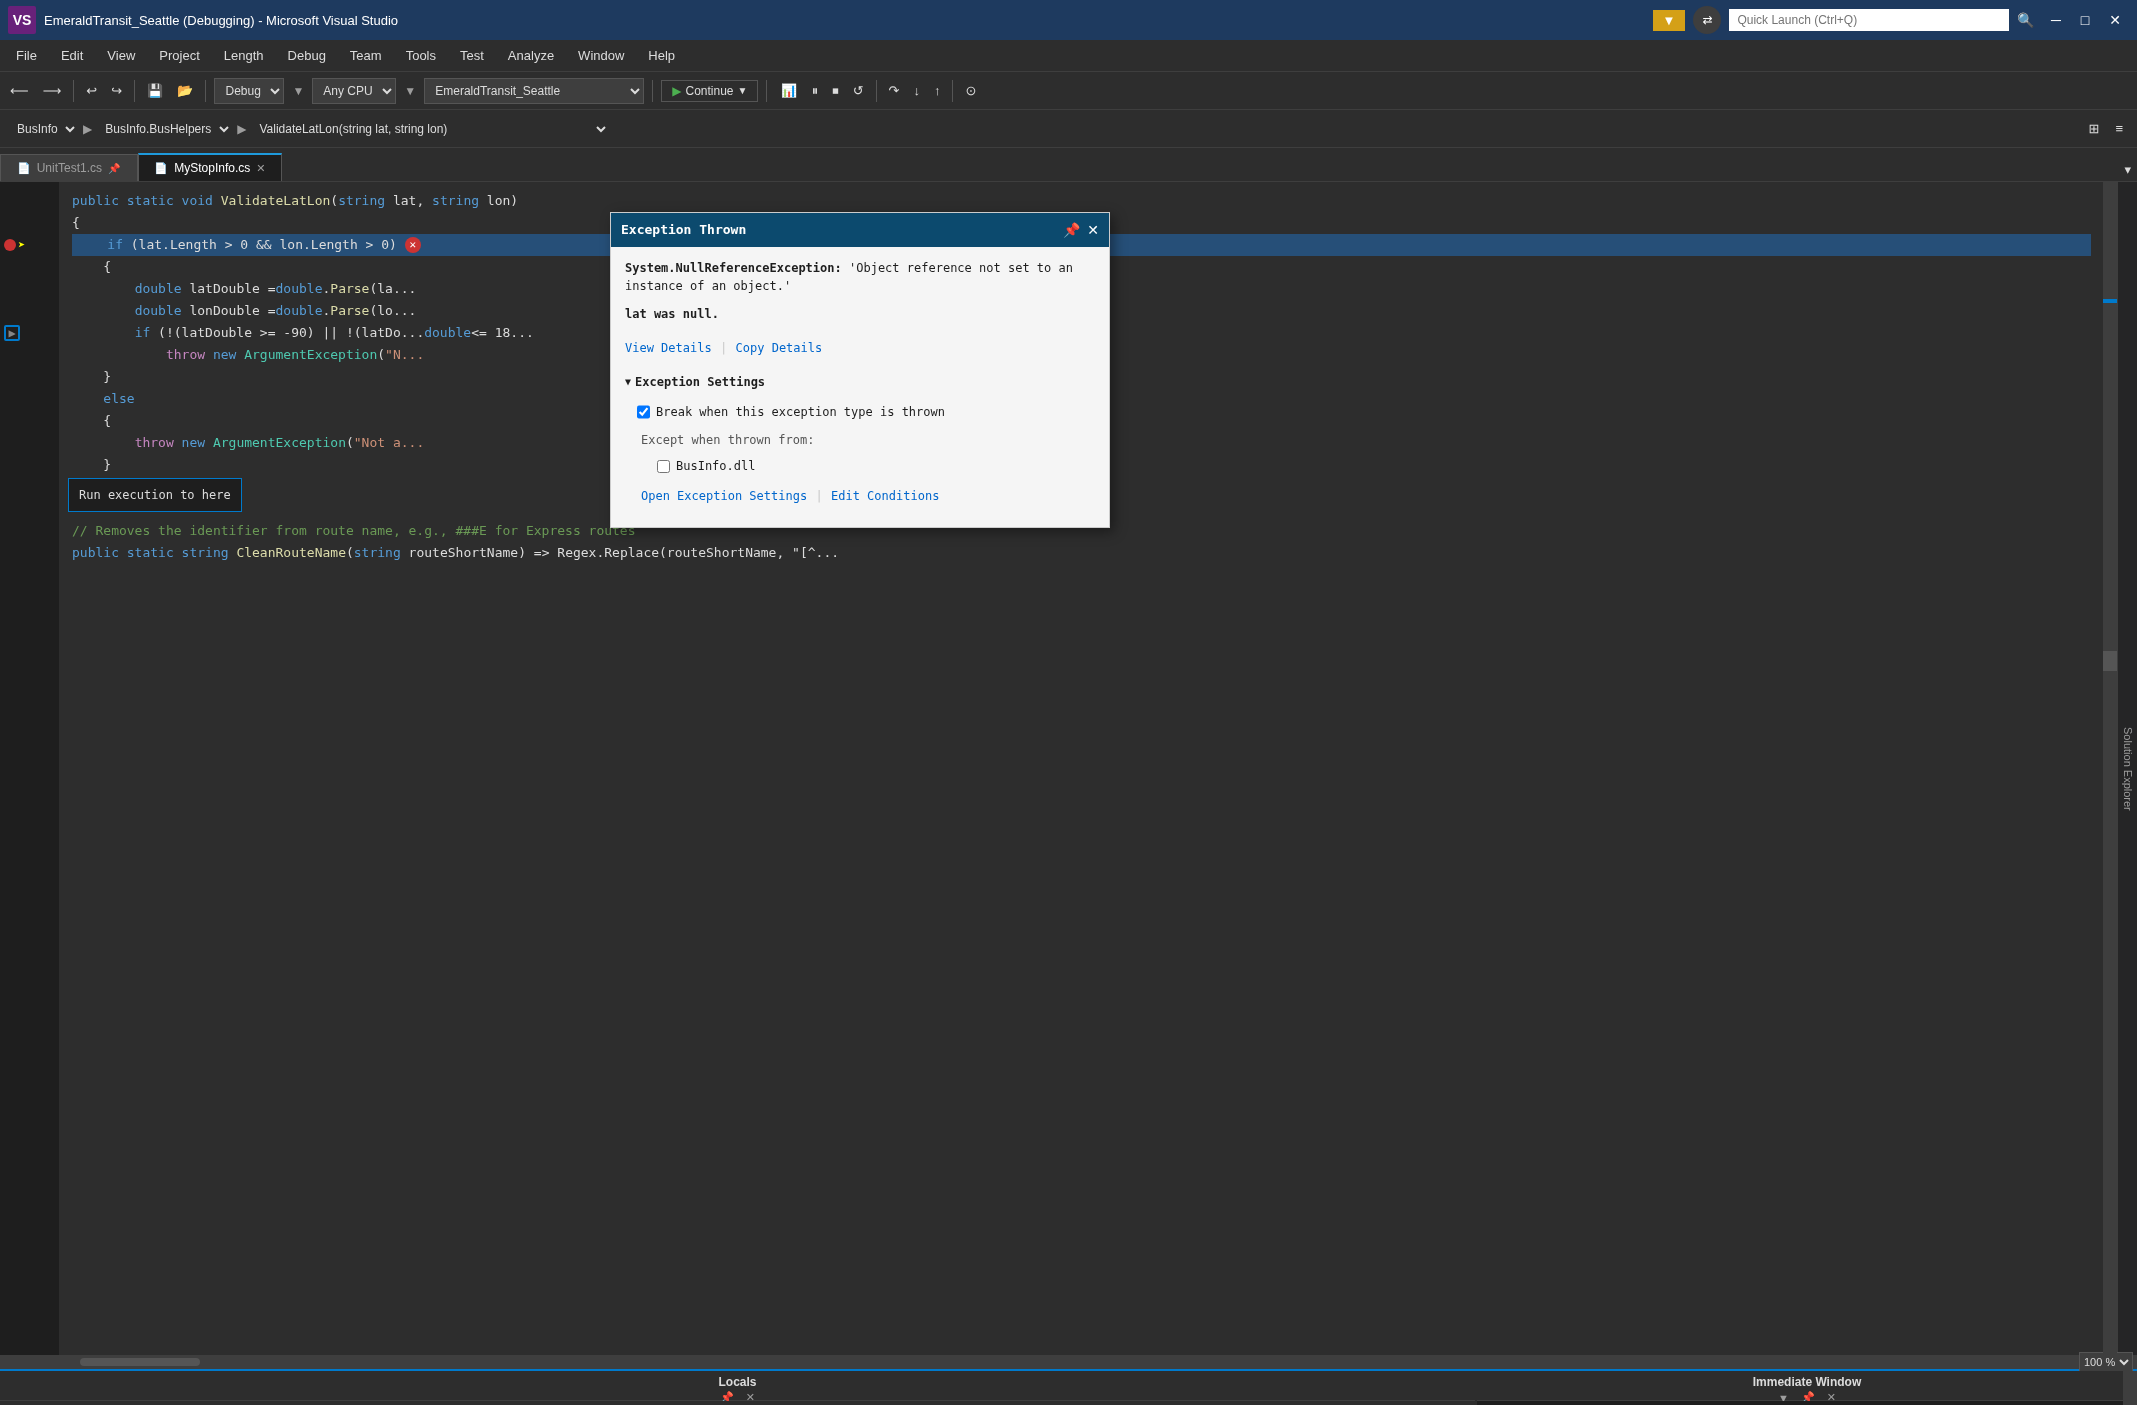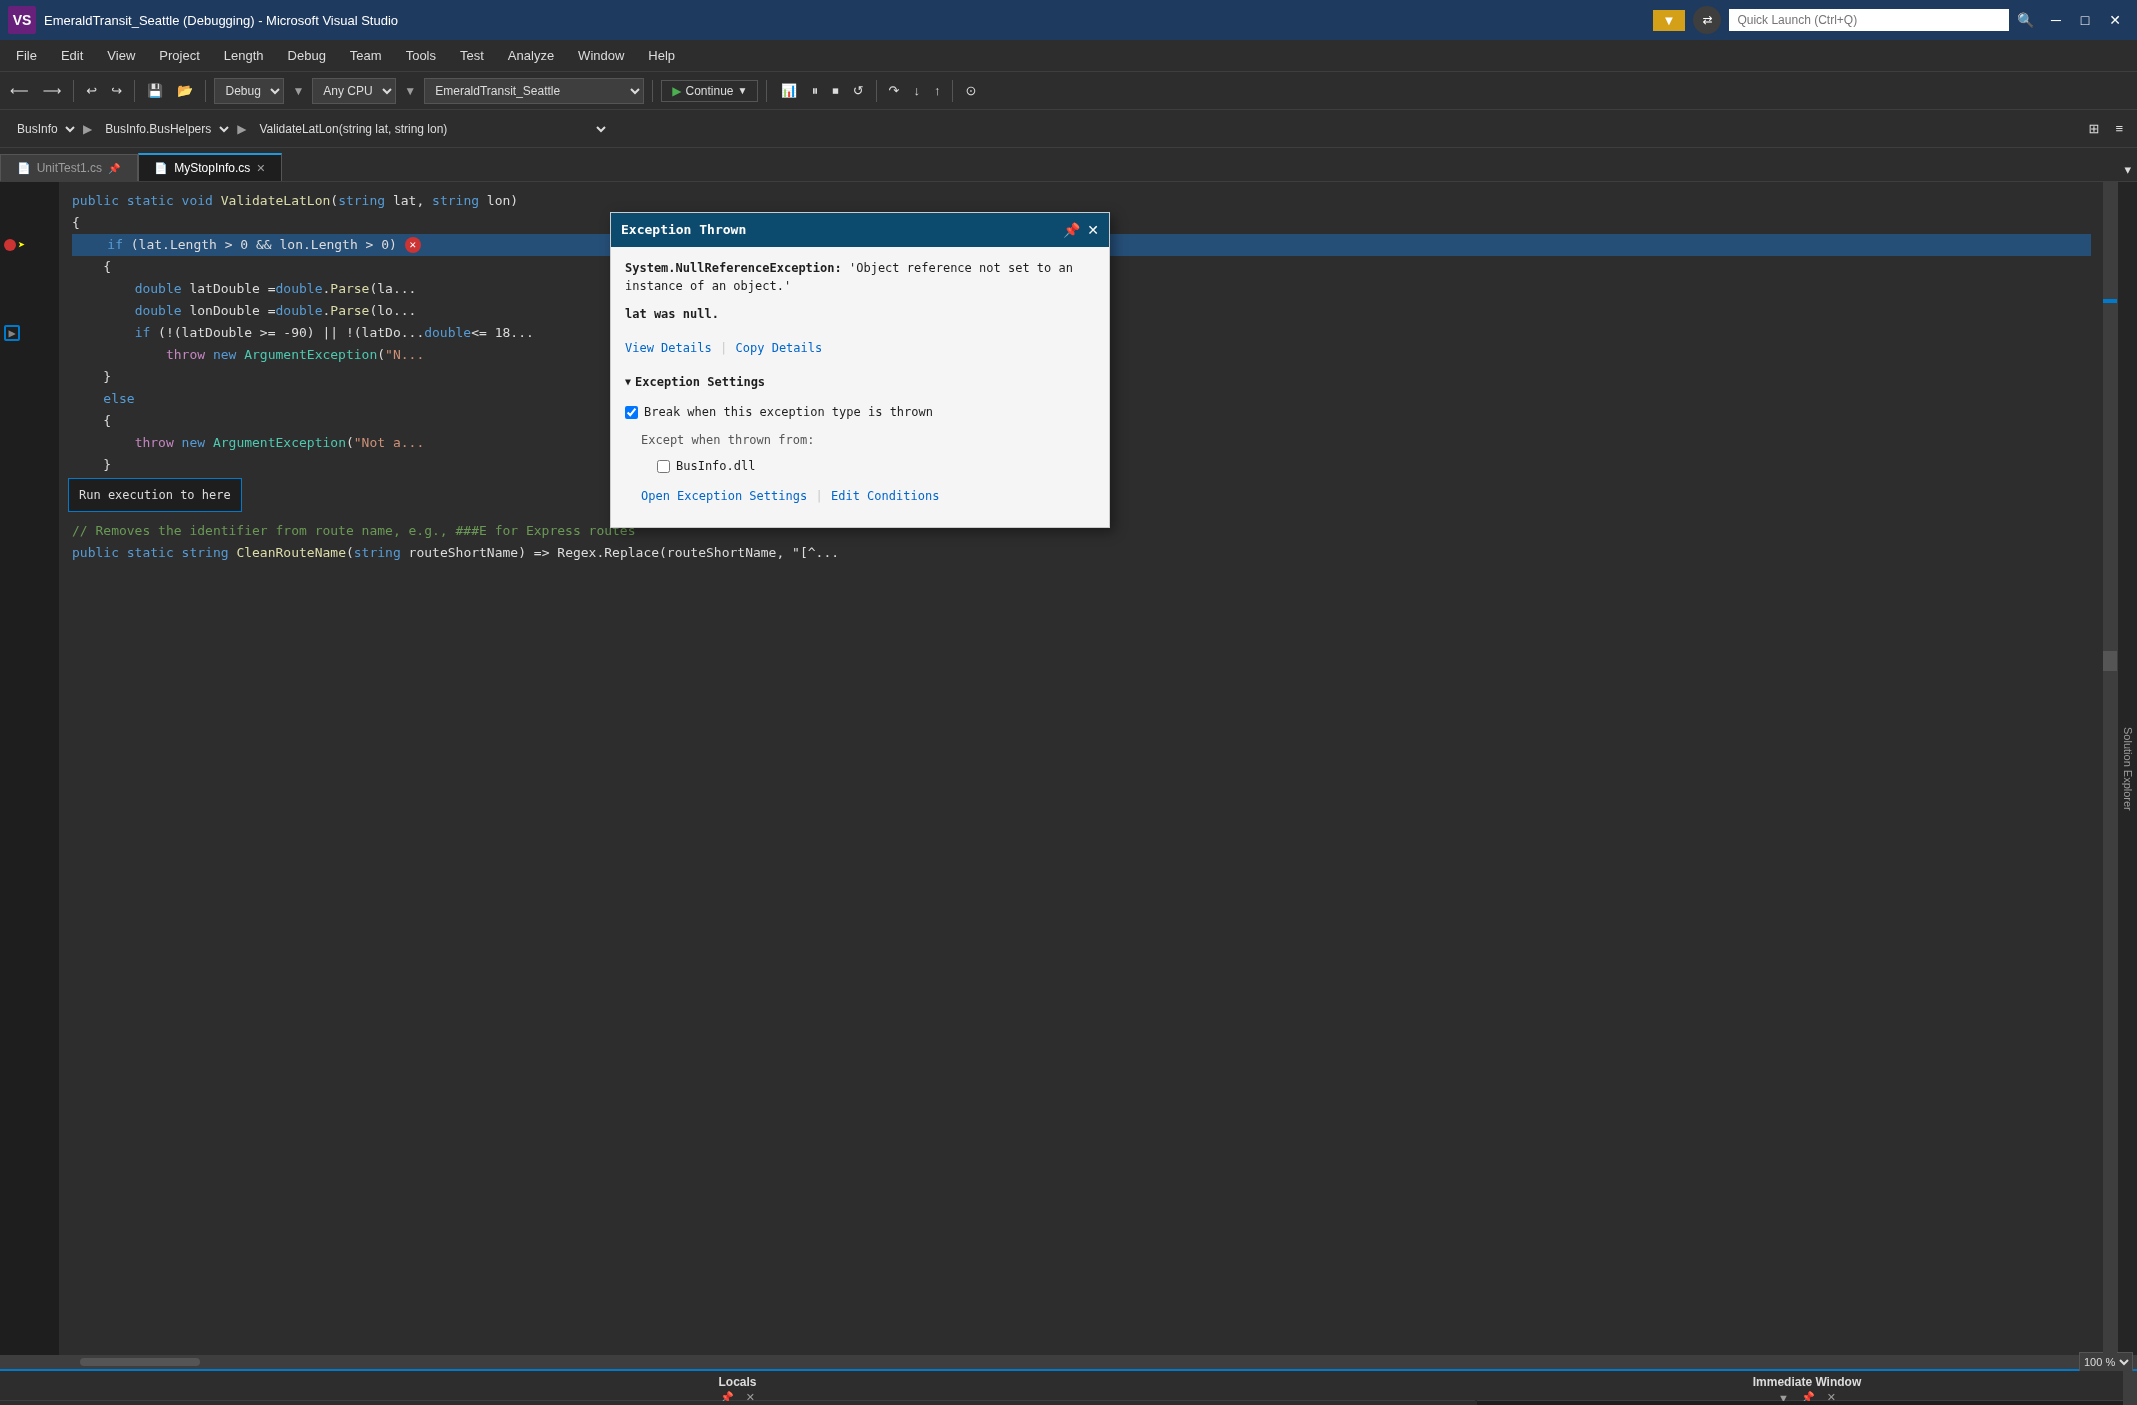--- a/index.html
+++ b/index.html
@@ -46,21 +46,21 @@
     .exception-header-btn { background: none; border: none; color: #fff; cursor: pointer; font-size: 14px; }
     .exception-body { padding: 12px 14px; }
     .exception-desc { font-size: 12px; color: #1e1e1e; line-height: 1.5; margin-bottom: 8px; }
     .exception-null { font-size: 12px; color: #1e1e1e; font-weight: bold; margin-bottom: 12px; }
     .exception-links { display: flex; gap: 8px; margin-bottom: 12px; }
     .exception-link { color: #0066cc; text-decoration: none; cursor: pointer; font-size: 12px; }
     .exception-separator { color: #ccc; }
     .exception-settings { margin-bottom: 8px; }
     .exception-settings-title { font-size: 12px; font-weight: bold; display: flex; align-items: center; gap: 4px; margin-bottom: 8px; }
     .exception-settings-title .triangle { font-size: 10px; }
-    .exception-checkbox-row { display: flex; align-items: center; gap: 6px; margin-bottom: 6px; margin-left: 0; font-size: 12px; }
+    .exception-checkbox-row { display: flex; gap: 6px; margin-bottom: 6px; margin-left: 12px; font-size: 12px; }
     .exception-except { margin-left: 16px; font-size: 12px; color: #555; margin-bottom: 4px; }
     .exception-checkbox-row2 { display: flex; align-items: center; gap: 6px; margin-bottom: 8px; margin-left: 32px; font-size: 12px; }
     .exception-bottom-links { display: flex; gap: 8px; margin-top: 4px; margin-left: 16px; }
 
     
     .run-tooltip { position: absolute; top: 340px; left: 90px; background: #1e1e1e; border: 1px solid #007acc; color: #dcdcdc; padding: 5px 10px; font-size: 12px; white-space: nowrap; z-index: 99; }
 
     
     .bottom-panels { display: flex; height: 220px; border-top: 2px solid #007acc; }
     .locals-panel { flex: 1; background: #1e1e1e; border-right: 2px solid #2d2d2d; display: flex; flex-direction: column; }

